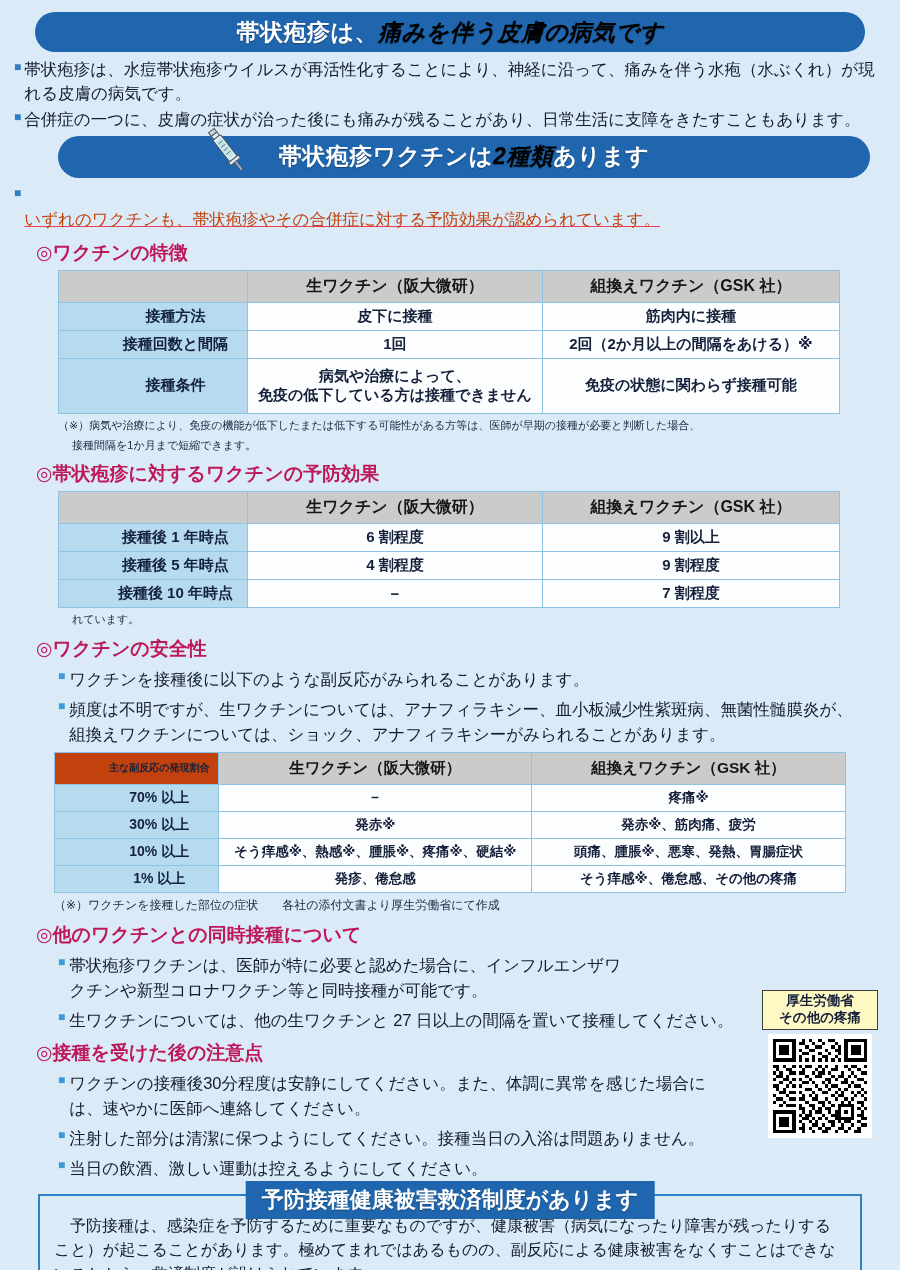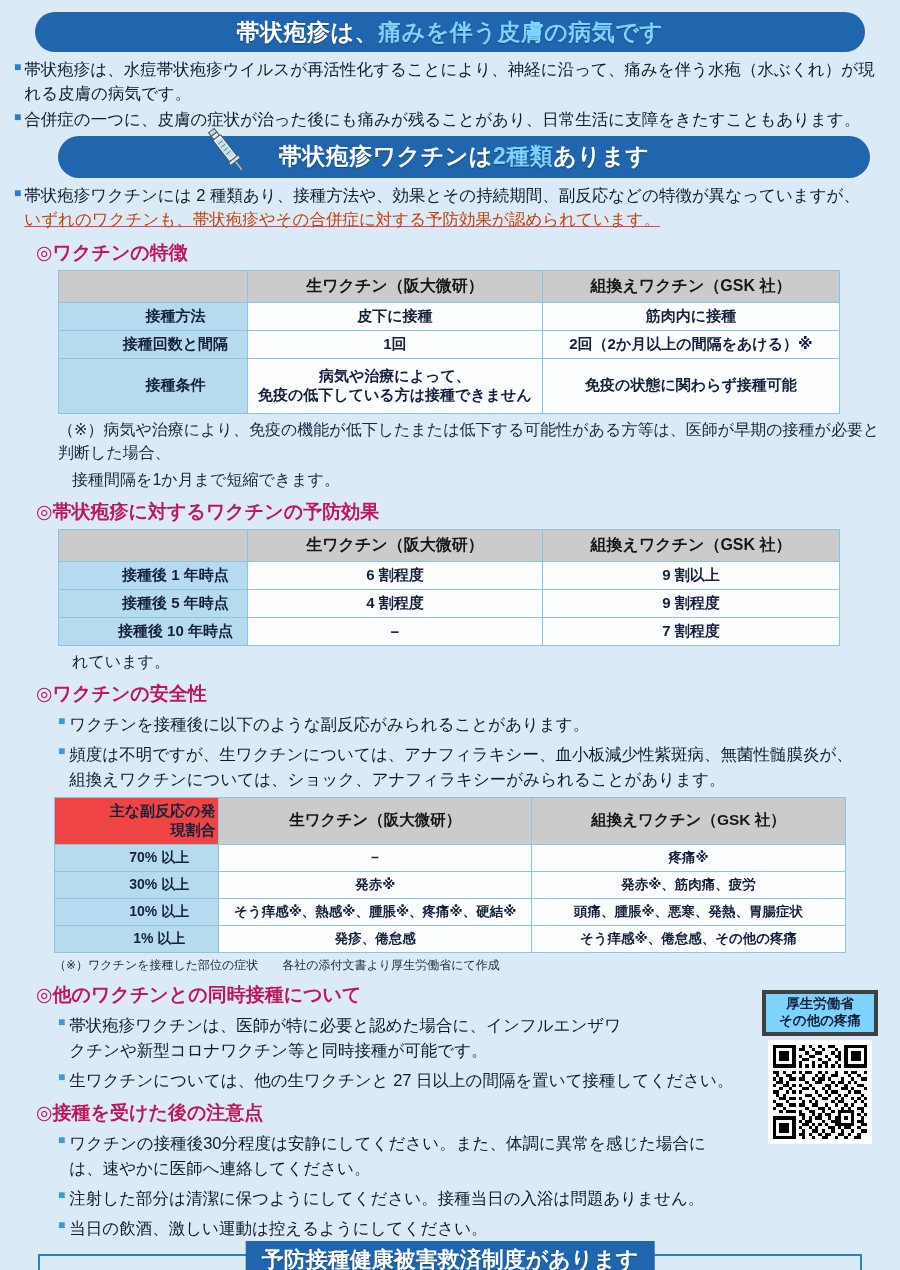--- a/index.html
+++ b/index.html
@@ -24,21 +24,21 @@
     height:40px;
     margin:4px auto 6px auto;
     display:flex;align-items:center;justify-content:center;
     color:#ffffff;
     font-size:23px;font-weight:bold;letter-spacing:.5px;
     text-shadow:0 1px 1px rgba(0,0,0,.35);
     position:relative;
   }
   .banner1{width:830px;text-align:center;}
   .banner2{width:812px;margin-left:44px;height:42px;}
-  .hl{color:#7dd3fc;}
+  .hl{color:#000000;font-style:italic;}
   .syringe{
     position:absolute;left:142px;top:-12px;width:56px;height:56px;
   }
   
   .bl{
     font-size:16.5px;color:#101b2c;line-height:1.45;
     margin:2px 0 2px 0;
     display:flex;align-items:flex-start;
   }
   .sq{
@@ -77,37 +77,37 @@
   .colhead{background:#cbcbcb;color:#161616;font-size:16px;padding:5px 3px;}
   .corner-gray{background:#cbcbcb;}
   .rowhead{background:#b6daee;color:#14213c;padding-left:48px;}
   .cell{background:#fbfdff;}
   .t1 .rowhead{width:150px;}
   .t1 td.cell{width:316px;}
   .t2 .rowhead{width:150px;}
   .t2 td.cell{width:316px;}
   .t3{font-size:14px;width:792px;margin-left:40px;}
   .t3 .rowhead{width:120px;}
-  .t3 .corner-blue{background:#ef4444;font-size:15px;text-align:right;}
+  .t3 .corner-blue{background:#c2410c;font-size:10px;}
   .t3 .colhead{font-size:15.5px;}
   .t3 td.cell{width:330px;font-size:13.5px;}
   
   .note{
-    font-size:16px;color:#1a2740;line-height:1.45;
+    font-size:11px;color:#1a2740;line-height:1.45;
     margin:4px 0 2px 44px;
   }
   .note2{margin-left:58px;}
   .note-small{font-size:12px;margin-left:44px;}
   
   .qrwrap{
     position:absolute;right:22px;top:990px;width:116px;text-align:center;
   }
   .qrlabel{
-    background:#7dd3fc;color:#16213c;font-size:13.5px;font-weight:bold;
-    line-height:1.25;padding:2px 3px;display:block;border:4px solid #404040;
+    background:#fef9c3;color:#16213c;font-size:13.5px;font-weight:bold;
+    line-height:1.25;padding:2px 3px;display:block;border:1px solid #404040;
   }
   .qrbox{
     width:104px;height:104px;background:#ffffff;margin:4px auto 0 auto;
     padding:5px;box-sizing:border-box;
   }
   .qrbox svg{display:block;}
   
   .bottom{
     position:relative;margin:14px 24px 0 24px;
   }
@@ -159,21 +159,21 @@
       </g>
     </svg>
     <span>帯状疱疹ワクチンは</span>
       <span class="hl">2種類</span>
       <span>あります</span>
   </div>
 
   <div class="bl">
     <span class="sq">■</span>
     <span class="txt">
-      <span>帯状疱疹ワクチンには 2 種類あり、接種方法や、効果とその持続期間、副反応などの特徴が異なっていますが、</span><br>
+      <br>
       <span class="redline">いずれのワクチンも、帯状疱疹やその合併症に対する予防効果が認められています。</span>
     </span>
   </div>
 
   <div class="sec">◎ワクチンの特徴</div>
 
   <table class="t1">
     <tbody>
         <tr>
       <th class="corner-gray"></th>

